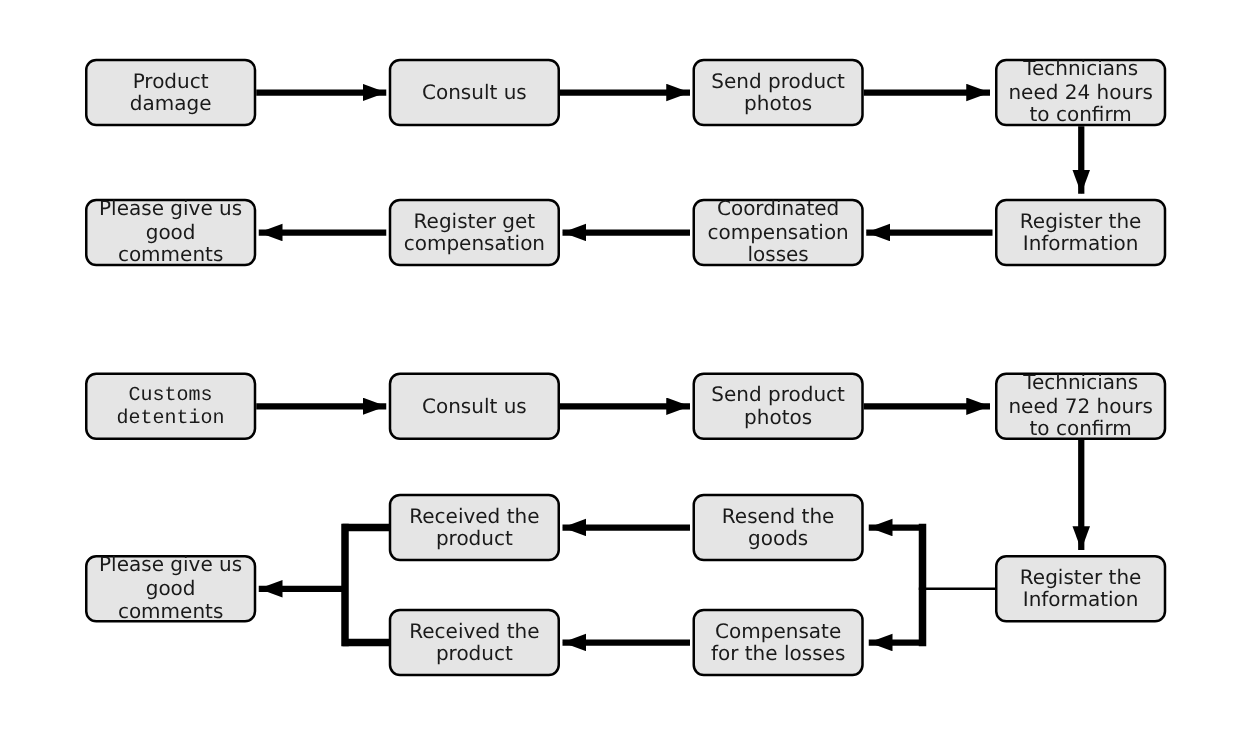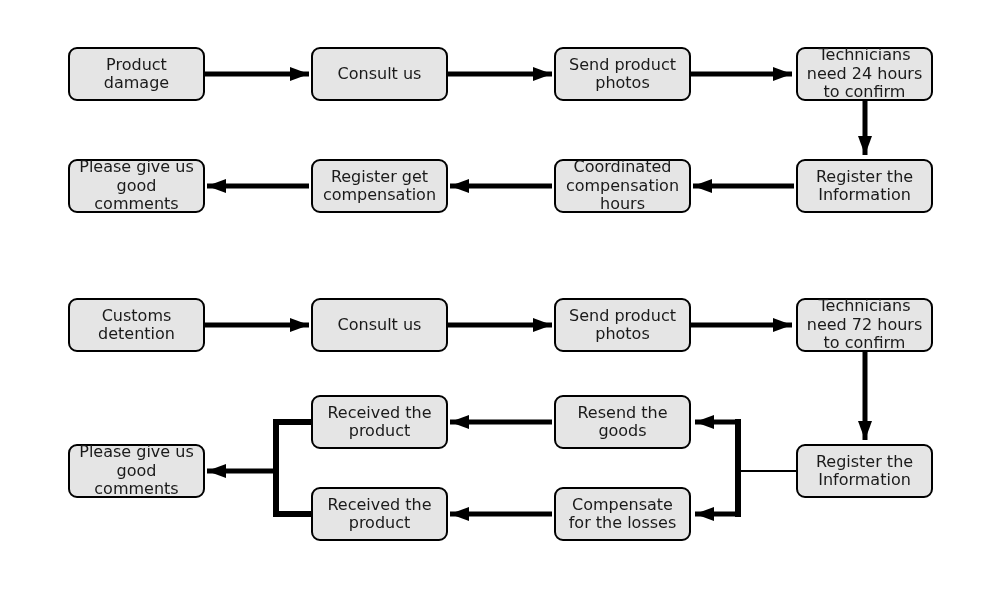--- a/index.html
+++ b/index.html
@@ -88,28 +88,28 @@
   <div class="node lg" style="left:554px; top:47px;">Send product
 photos</div>
   <div class="node sm" style="left:796px; top:47px;">Technicians
 need 24 hours
 to confirm</div>
 
   <div class="node lg" style="left:796px; top:159px;">Register the
 Information</div>
   <div class="node sm" style="left:554px; top:159px;">Coordinated
 compensation
-hours</div>
+losses</div>
   <div class="node lg" style="left:311px; top:159px;">Register get
 compensation</div>
   <div class="node sm" style="left:68px;  top:159px;">Please give us
 good
 comments</div>
 
-  <div class="node lg" style="left:68px;  top:298px;">Customs
+  <div class="node lg" style="left:68px;  top:298px;font-family:Liberation Mono, monospace;">Customs
 detention</div>
   <div class="node lg" style="left:311px; top:298px;">Consult us</div>
   <div class="node lg" style="left:554px; top:298px;">Send product
 photos</div>
   <div class="node sm" style="left:796px; top:298px;">Technicians
 need 72 hours
 to confirm</div>
 
   <div class="node lg" style="left:796px; top:444px;">Register the
 Information</div>

